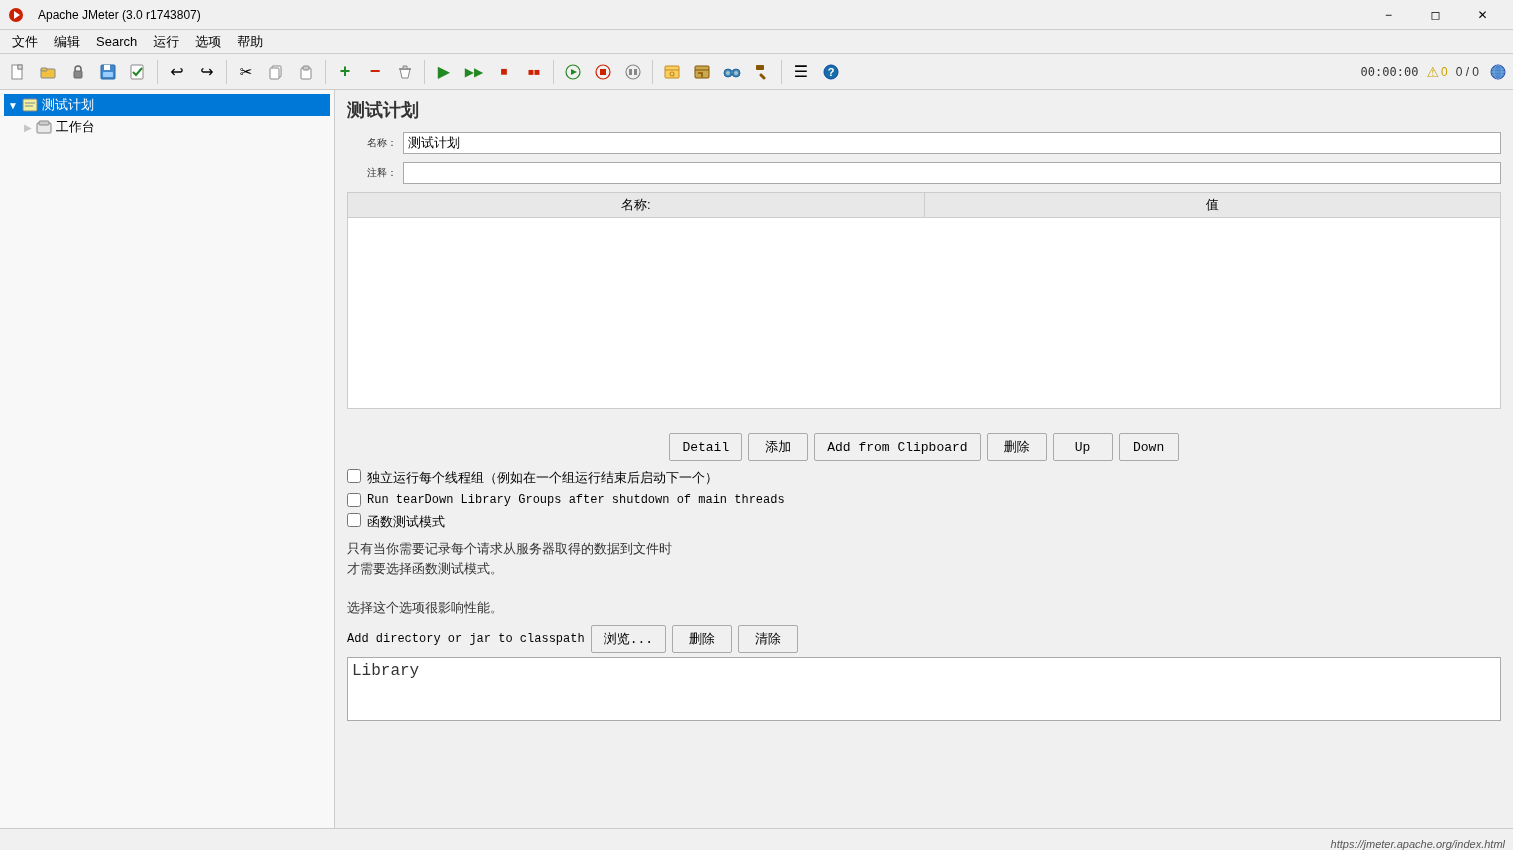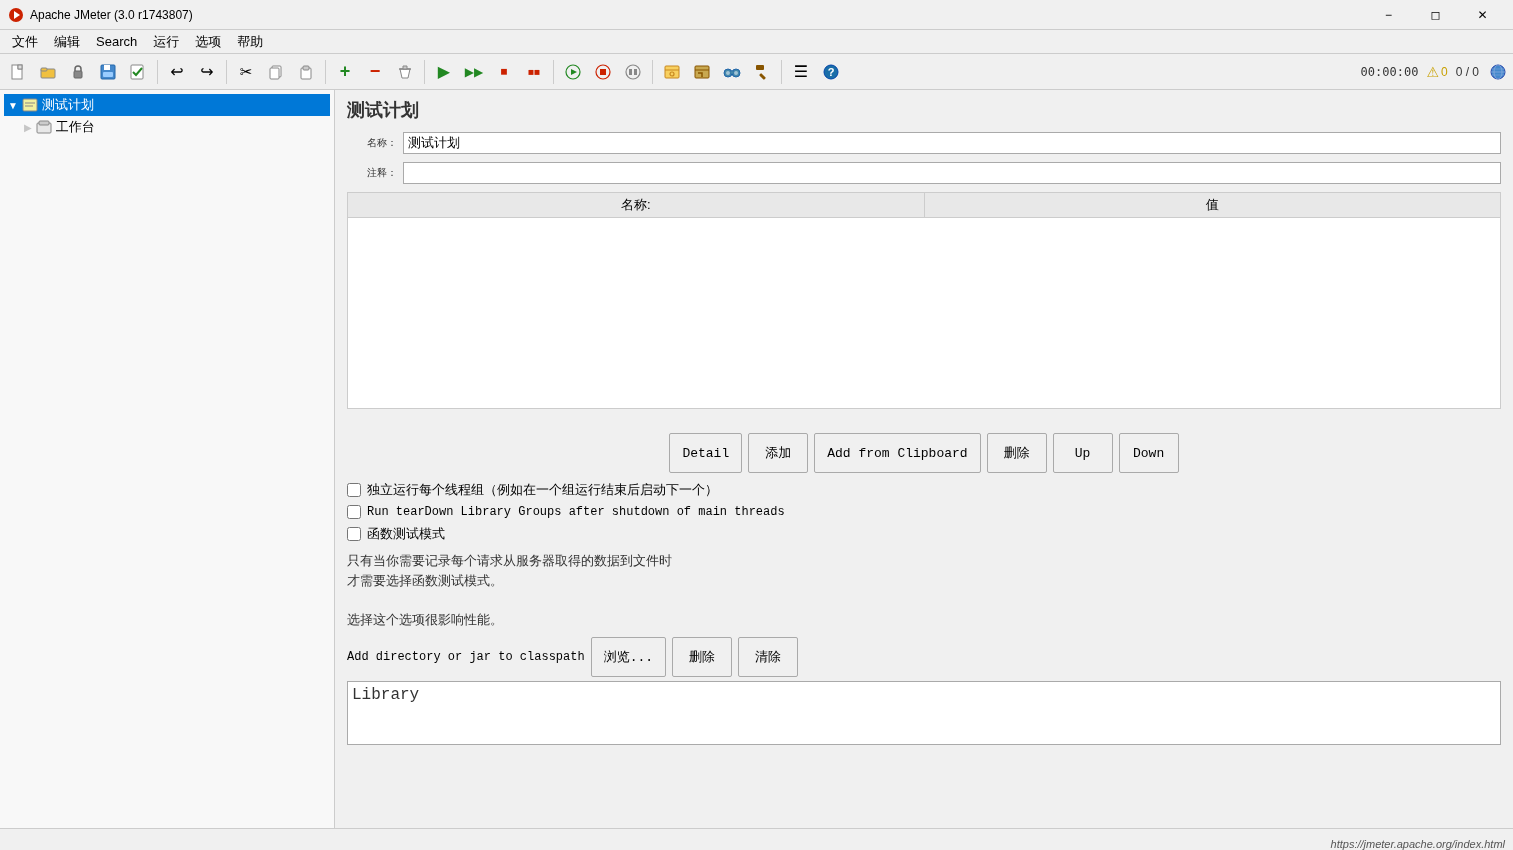--- a/index.html
+++ b/index.html
@@ -19,21 +19,21 @@
       display: flex;
       align-items: center;
       justify-content: space-between;
       padding: 0 8px;
       border-bottom: 1px solid #ccc;
       user-select: none;
     }
     .title-bar-left {
       display: flex;
       align-items: center;
-      gap: 6px;
+      gap: 14px;
     }
     .title-bar-icon {
       width: 16px;
       height: 16px;
       display: flex;
       align-items: center;
       justify-content: center;
     }
     .title-bar-title {
       font-size: 12px;
@@ -233,34 +233,33 @@
     }
 
     
     .button-row {
       display: flex;
       justify-content: center;
       gap: 6px;
       margin: 8px 0;
     }
     .btn {
-      padding: 10px 12px;
+      padding: 4px 12px;
       border: 1px solid #aaa;
       background: #f0f0f0;
       cursor: pointer;
       font-size: 13px;
       font-family: "Courier New", monospace;
       border-radius: 2px;
       min-width: 60px;
     }
 
     
     .checkbox-row {
       display: flex;
-      align-items: center;
       gap: 6px;
       margin: 6px 0;
       font-size: 13px;
     }
     .checkbox-row input[type="checkbox"] {
       width: 14px;
       height: 14px;
       cursor: pointer;
     }
 

